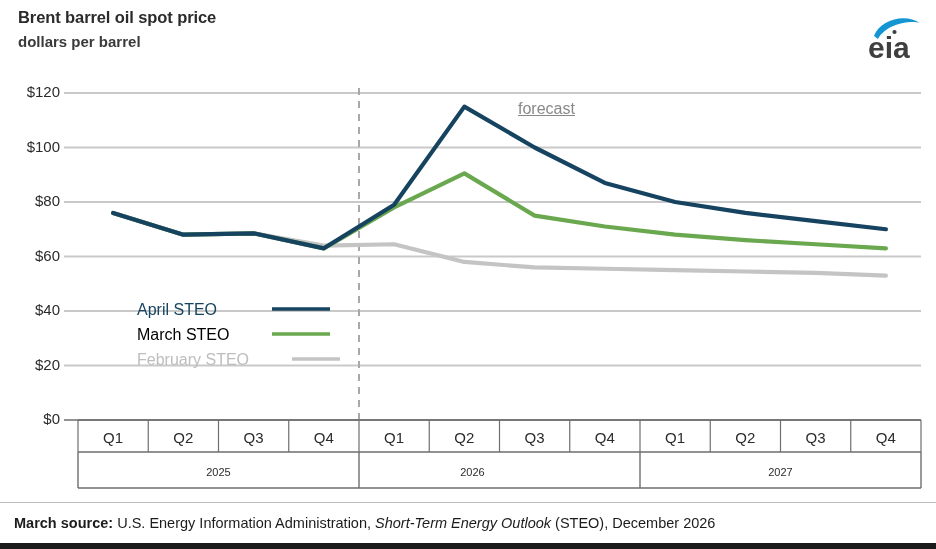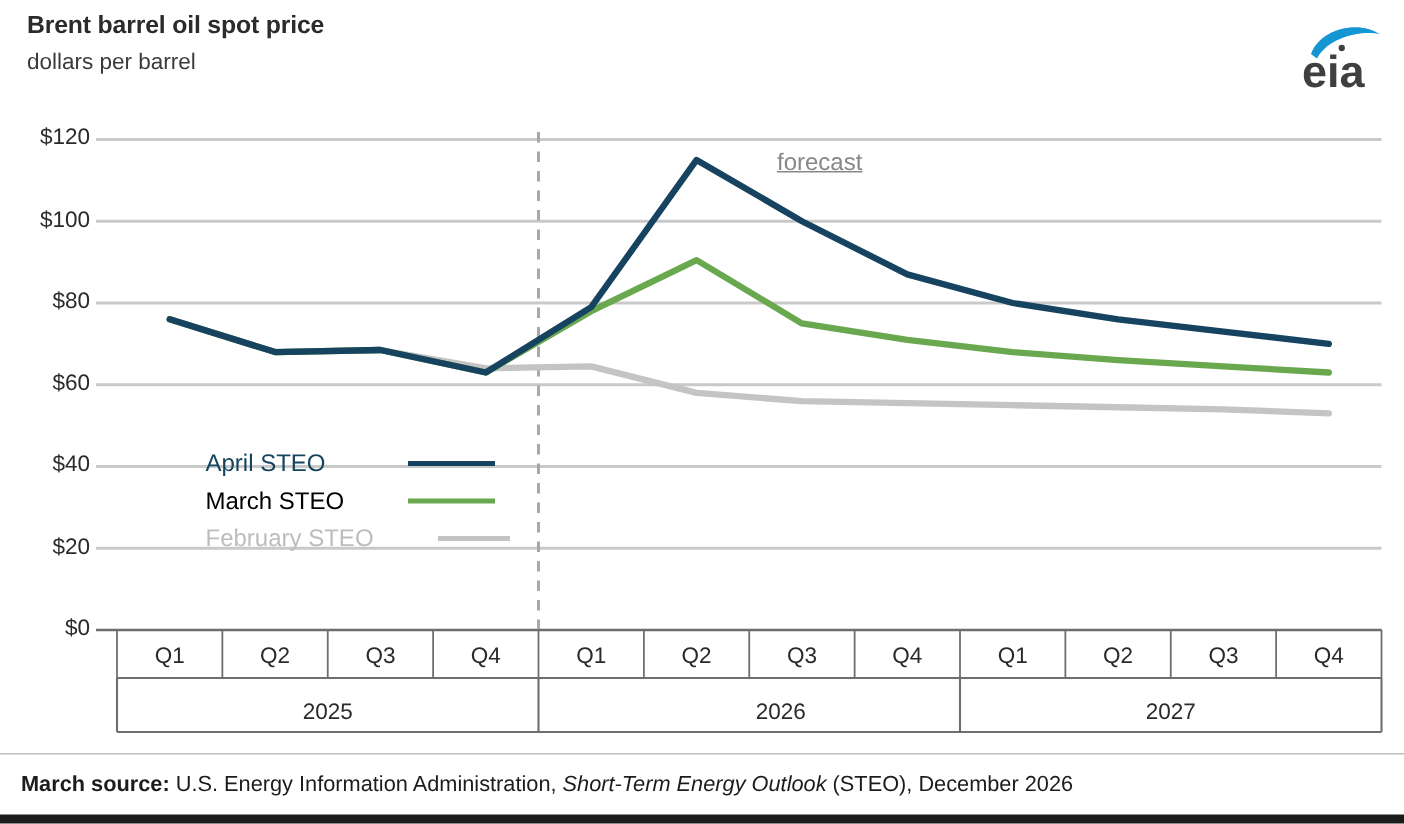--- a/index.html
+++ b/index.html
@@ -31,21 +31,21 @@
     font-weight: bold;
     color: #2b2b2b;
     letter-spacing: -0.1px;
     white-space: nowrap;
   }
   .subtitle {
     position: absolute;
     left: 18px;
     top: 33px;
     font-size: 15px;
-    font-weight: normal;
+    font-weight: bold;
     color: #3a3a3a;
     white-space: nowrap;
   }
 
   
   .logo {
     position: absolute;
     left: 866px;
     top: 10px;
     width: 62px;
@@ -100,21 +100,21 @@
     position: absolute;
     top: 429px;
     font-size: 15px;
     color: #2b2b2b;
     text-align: center;
     white-space: nowrap;
   }
   .ylabel-year {
     position: absolute;
     top: 466px;
-    font-size: 15px;
+    font-size: 11px;
     color: #2b2b2b;
     text-align: center;
     white-space: nowrap;
   }
 
   
   .footer-rule {
     position: absolute;
     left: 0;
     top: 502px;
@@ -224,15 +224,15 @@
     <div class="qlabel" style="left: 288.75px; width: 70.25px;">Q4</div>
     <div class="qlabel" style="left: 359px; width: 70.25px;">Q1</div>
     <div class="qlabel" style="left: 429.25px; width: 70.25px;">Q2</div>
     <div class="qlabel" style="left: 499.5px; width: 70.25px;">Q3</div>
     <div class="qlabel" style="left: 569.75px; width: 70.25px;">Q4</div>
     <div class="qlabel" style="left: 640px; width: 70.25px;">Q1</div>
     <div class="qlabel" style="left: 710.25px; width: 70.25px;">Q2</div>
     <div class="qlabel" style="left: 780.5px; width: 70.25px;">Q3</div>
     <div class="qlabel" style="left: 850.75px; width: 70.25px;">Q4</div>
     <div class="ylabel-year" style="left: 78px; width: 281px;">2025</div>
-    <div class="ylabel-year" style="left: 359px; width: 227px; margin-left: 48px;">2026</div>
+    <div class="ylabel-year" style="left: 359px; width: 227px;">2026</div>
     <div class="ylabel-year" style="left: 640px; width: 281px;">2027</div>
   </div>
 
 </body></html>

